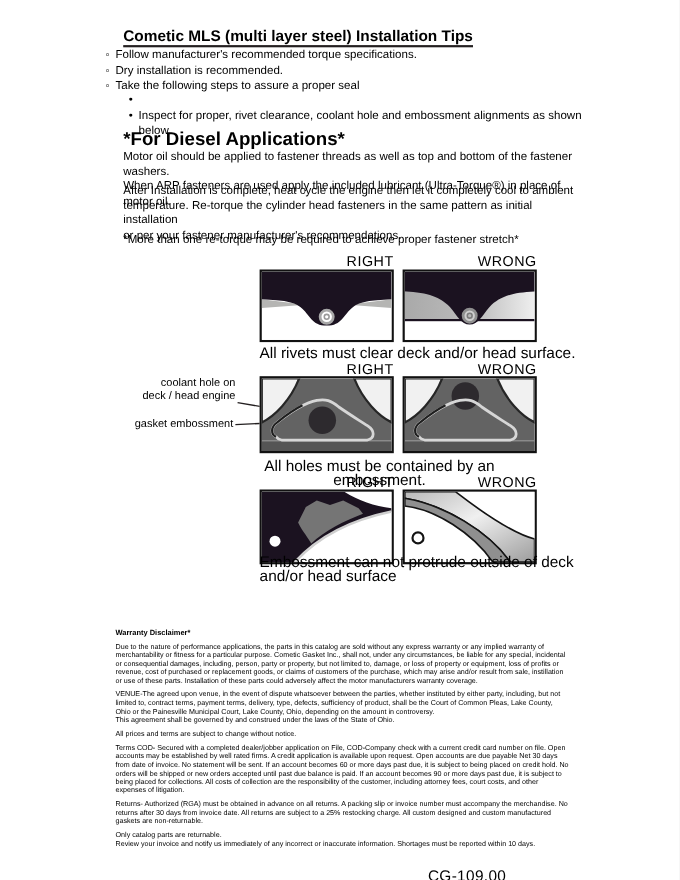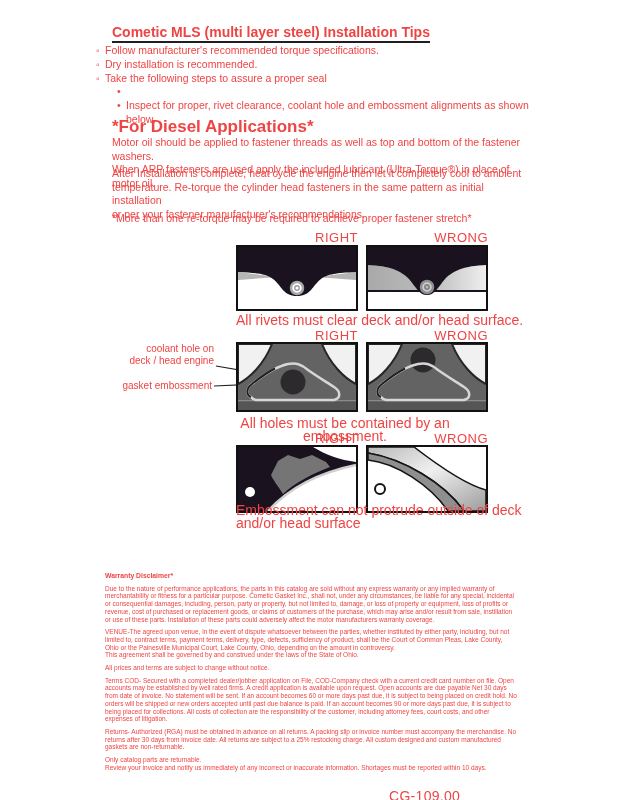--- a/index.html
+++ b/index.html
@@ -1,18 +1,18 @@
 <!DOCTYPE html>
 <html><head>
 <meta charset="utf-8">
 <style>
   html,body{margin:0;padding:0;background:#e8e8e8;}
   .page{
     position:relative;width:618px;height:800px;background:#ffffff;
-    font-family:"Liberation Sans", sans-serif;color:#ef4444;overflow:hidden;
+    font-family:"Liberation Sans", sans-serif;color:#000000;overflow:hidden;
     margin:0 auto;
   }
   .abs{position:absolute;}
   .page-title{
     left:112px;top:24px;font-size:14px;font-weight:bold;
     border-bottom:2px solid #231f20;padding-bottom:1px;white-space:nowrap;
   }
   .bullets{left:96px;top:44px;font-size:10.5px;line-height:13.8px;width:440px;}
   .b-row{display:flex;}
   .b-row .marker{width:9px;flex:0 0 9px;text-align:left;}

